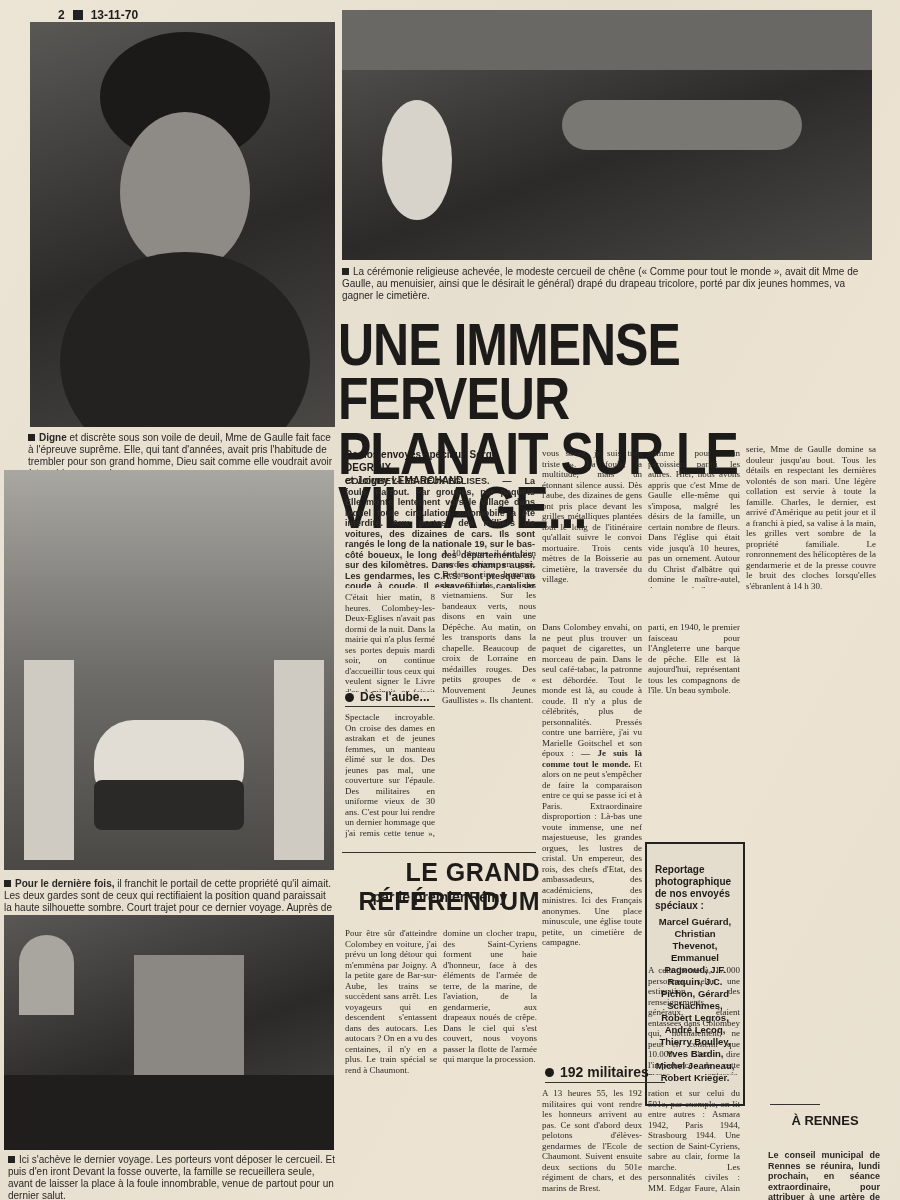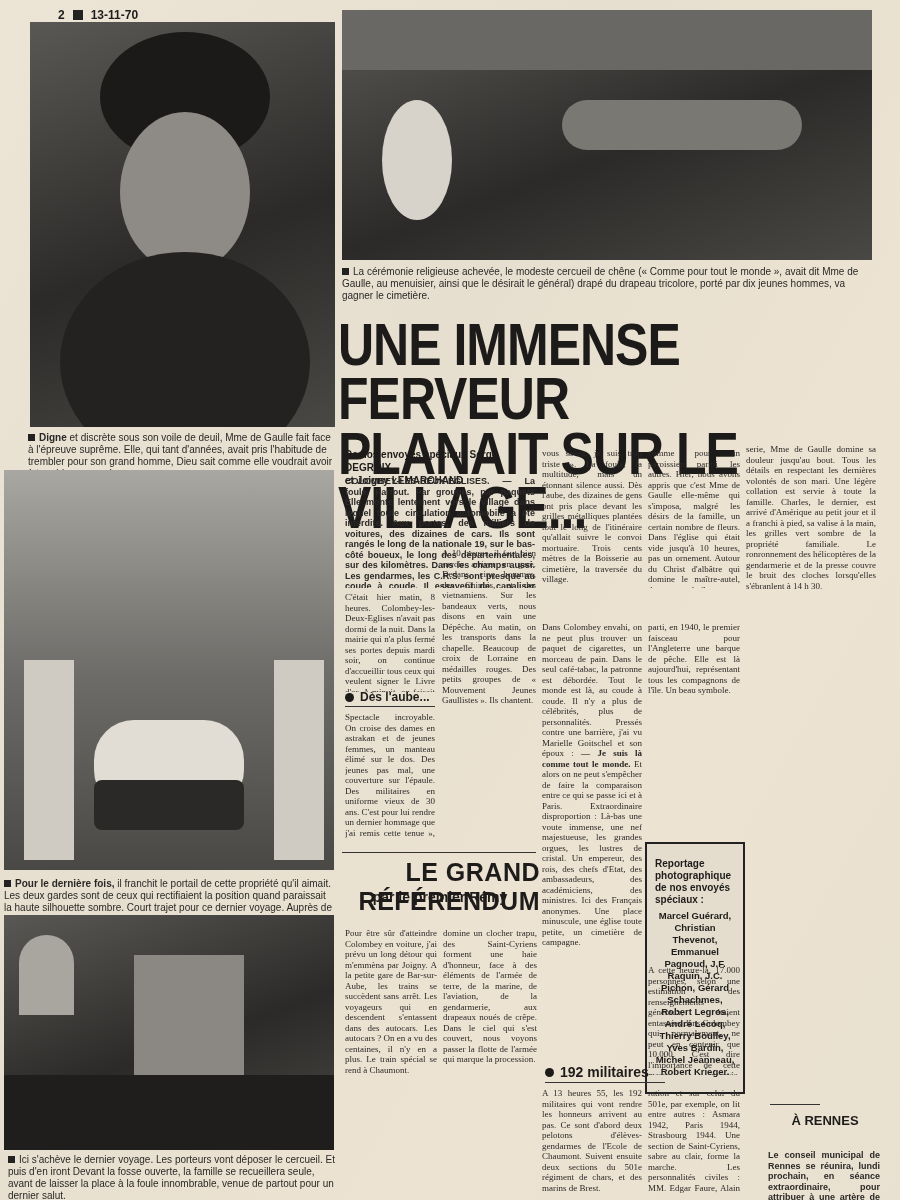--- a/index.html
+++ b/index.html
@@ -16,21 +16,21 @@
   .caption .sq{display:inline-block;width:7px;height:7px;background:#222;margin-right:4px}
   .headline{position:absolute;left:338px;top:318px;width:540px;font:900 50px/46px "Liberation Sans",sans-serif;letter-spacing:-1px;color:#1c1b1a;transform:scaleY(1.18);transform-origin:top left}
   .byline{position:absolute;font:bold 10px "Liberation Sans",sans-serif;text-align:left;line-height:13px}
   .col{position:absolute;font:9px "Liberation Serif",serif;line-height:10.5px;text-align:justify;color:#2b2927;overflow:hidden}
   .col.bold{font-family:"Liberation Sans",sans-serif;font-weight:bold;font-size:9px}
   .sub{position:absolute;font:bold 14px "Liberation Sans",sans-serif;display:flex;align-items:center;gap:6px;border-bottom:1px solid #333;padding-bottom:2px}
   .sub .dot{width:9px;height:9px;border-radius:50%;background:#1c1b1a}
   .big2{position:absolute;font:900 25px "Liberation Sans",sans-serif;letter-spacing:0.5px;text-align:right}
   .sub2{position:absolute;font:bold 14px "Liberation Sans",sans-serif;text-align:center;line-height:18px}
   .rule{position:absolute;height:1px;background:#333}
-  .box{position:absolute;border:2px solid #222;padding:14px 8px;font:bold 9.5px "Liberation Sans",sans-serif;line-height:12px;background:#e4ddcd}
+  .box{position:absolute;border:2px solid #222;padding:20px 8px;font:bold 9.5px "Liberation Sans",sans-serif;line-height:12px;background:#e4ddcd}
   .box .title{font-size:10px;margin-bottom:4px}
   .rennes-title{position:absolute;font:900 13px "Liberation Sans",sans-serif;text-align:center;line-height:17px}
 </style>
 </head>
 <body>
 
 <div class="page">
 
   <div class="folio">
     <span>2</span>

